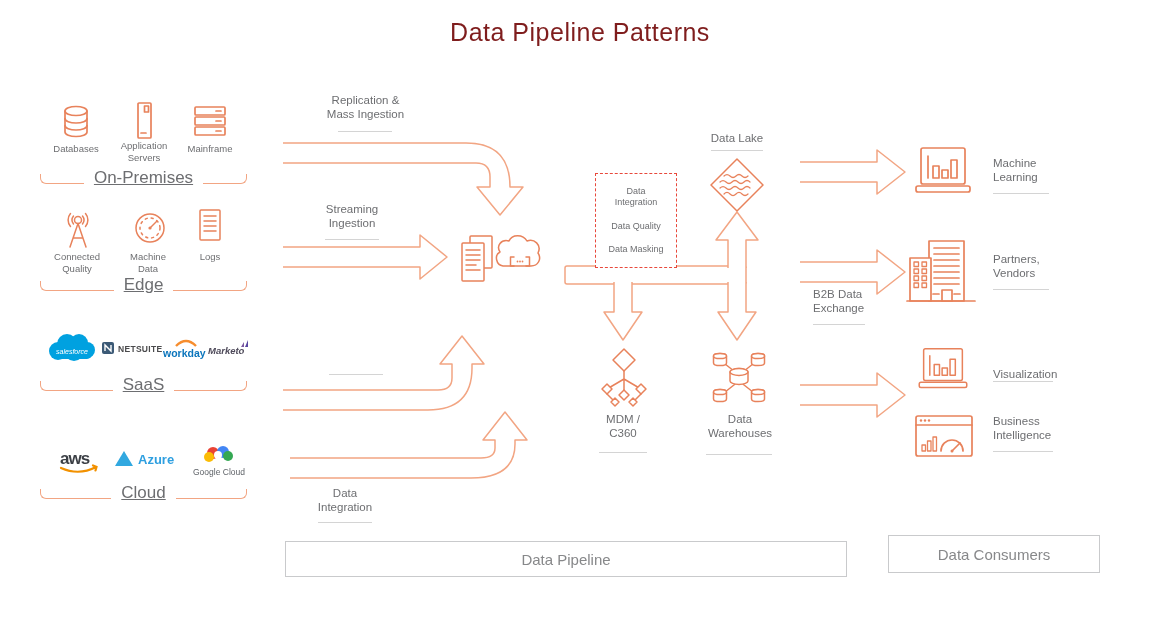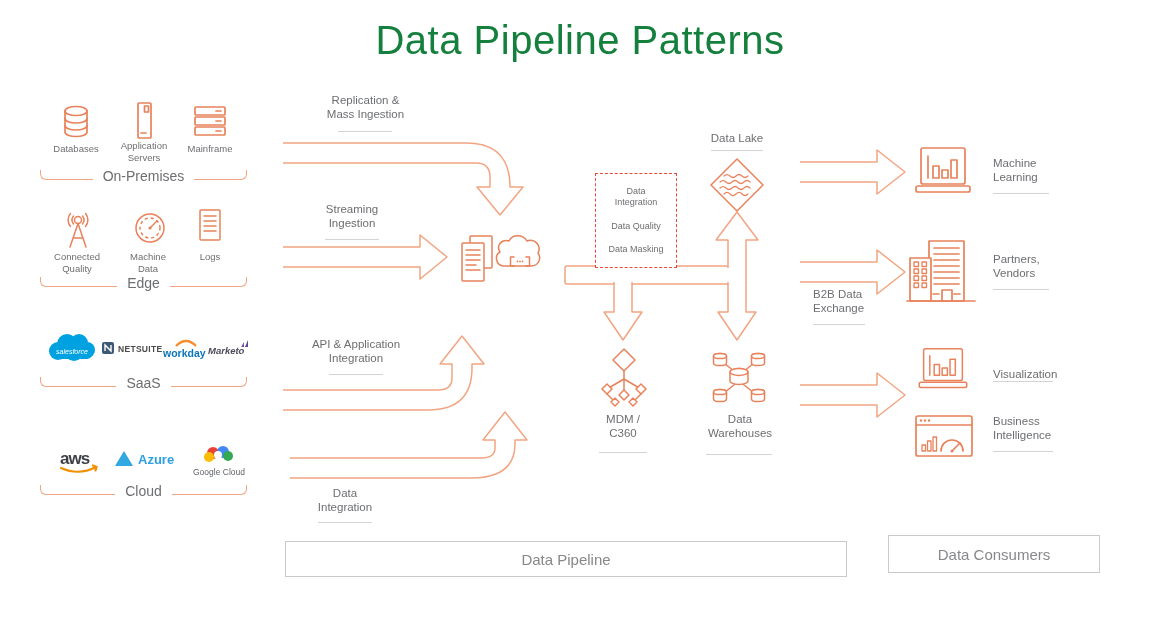--- a/index.html
+++ b/index.html
@@ -1,30 +1,30 @@
 <!DOCTYPE html>
 <html><head>
 <meta charset="utf-8">
 <style>
   html,body{margin:0;padding:0;background:#fff;}
   .stage{position:relative;width:1165px;height:619px;background:#fff;overflow:hidden;
          font-family:"Liberation Sans",sans-serif;}
   .abs{position:absolute;}
   .title{position:absolute;top:18px;left:280px;width:600px;text-align:center;
-         font-size:40px;color:#15803d;letter-spacing:.5px;}
+         font-size:25px;color:#7f1d1d;letter-spacing:.5px;}
   .lbl{position:absolute;color:#6d6e71;font-size:11.5px;line-height:1.22;text-align:center;}
   .lbl-sm{position:absolute;color:#6d6e71;font-size:9.5px;line-height:1.22;text-align:center;}
   .lbl-left{text-align:left;}
   .uline{position:absolute;height:1px;background:#d4d4d4;}
   .bracket{position:absolute;display:flex;align-items:flex-end;}
   .bracket .arm{flex:1;height:9px;border-bottom:1.5px solid #F2A583;}
   .bracket .arm-l{border-left:1.5px solid #F2A583;border-bottom-left-radius:6px;}
   .bracket .arm-r{border-right:1.5px solid #F2A583;border-bottom-right-radius:6px;}
-  .bracket .blabel{padding:0 10px;font-size:14px;color:#6d6e71;white-space:nowrap;
-                   transform:translateY(4px);}
+  .bracket .blabel{padding:0 10px;font-size:17px;color:#6d6e71;white-space:nowrap;
+                   transform:translateY(4px);text-decoration:underline;}
   .zone-box{position:absolute;border:1px solid #c9cacc;color:#87888a;font-size:15px;
             display:flex;align-items:center;justify-content:center;background:#fff;}
   .dashed-box{position:absolute;left:595px;top:173px;width:80px;height:93px;
               border:1.5px dashed #e8483b;background:#fff;display:flex;flex-direction:column;
               justify-content:space-evenly;align-items:center;}
   .dashed-box .svc{width:60px;text-align:center;font-size:9px;line-height:1.25;color:#6d6e71;}
   .ic{stroke:#E8825B;fill:none;stroke-width:1.7;stroke-linecap:round;stroke-linejoin:round;}
   svg text{font-family:"Liberation Sans",sans-serif;}
 </style>
 </head>
@@ -177,21 +177,20 @@
     <div class="blabel">Cloud</div>
     <div class="arm arm-r"></div>
   </div>
 
   <div class="lbl" style="left:318px;top:93px;width:95px">Replication &amp; Mass Ingestion</div>
   <div class="uline" style="left:338px;top:131px;width:54px"></div>
 
   <div class="lbl" style="left:317px;top:202px;width:70px">Streaming Ingestion</div>
   <div class="uline" style="left:325px;top:239px;width:54px"></div>
 
-  <div class="lbl" style="left:300px;top:337px;width:112px">API &amp; Application Integration</div>
   <div class="uline" style="left:329px;top:374px;width:54px"></div>
 
   <div class="lbl" style="left:310px;top:486px;width:70px">Data Integration</div>
   <div class="uline" style="left:318px;top:522px;width:54px"></div>
 
   <div class="abs" style="left:459px;top:234px">
     <svg width="36" height="54" viewBox="0 0 36 54" class="ic" style="stroke-width:1.5">
       <rect x="11" y="2" width="22" height="32" rx="1" fill="#fff"></rect>
       <rect x="3" y="9" width="22" height="38" rx="1" fill="#fff"></rect>
       <path d="M7,16 h14 M7,21 h14 M7,26 h14 M7,31 h10 M7,36 h14"></path>

